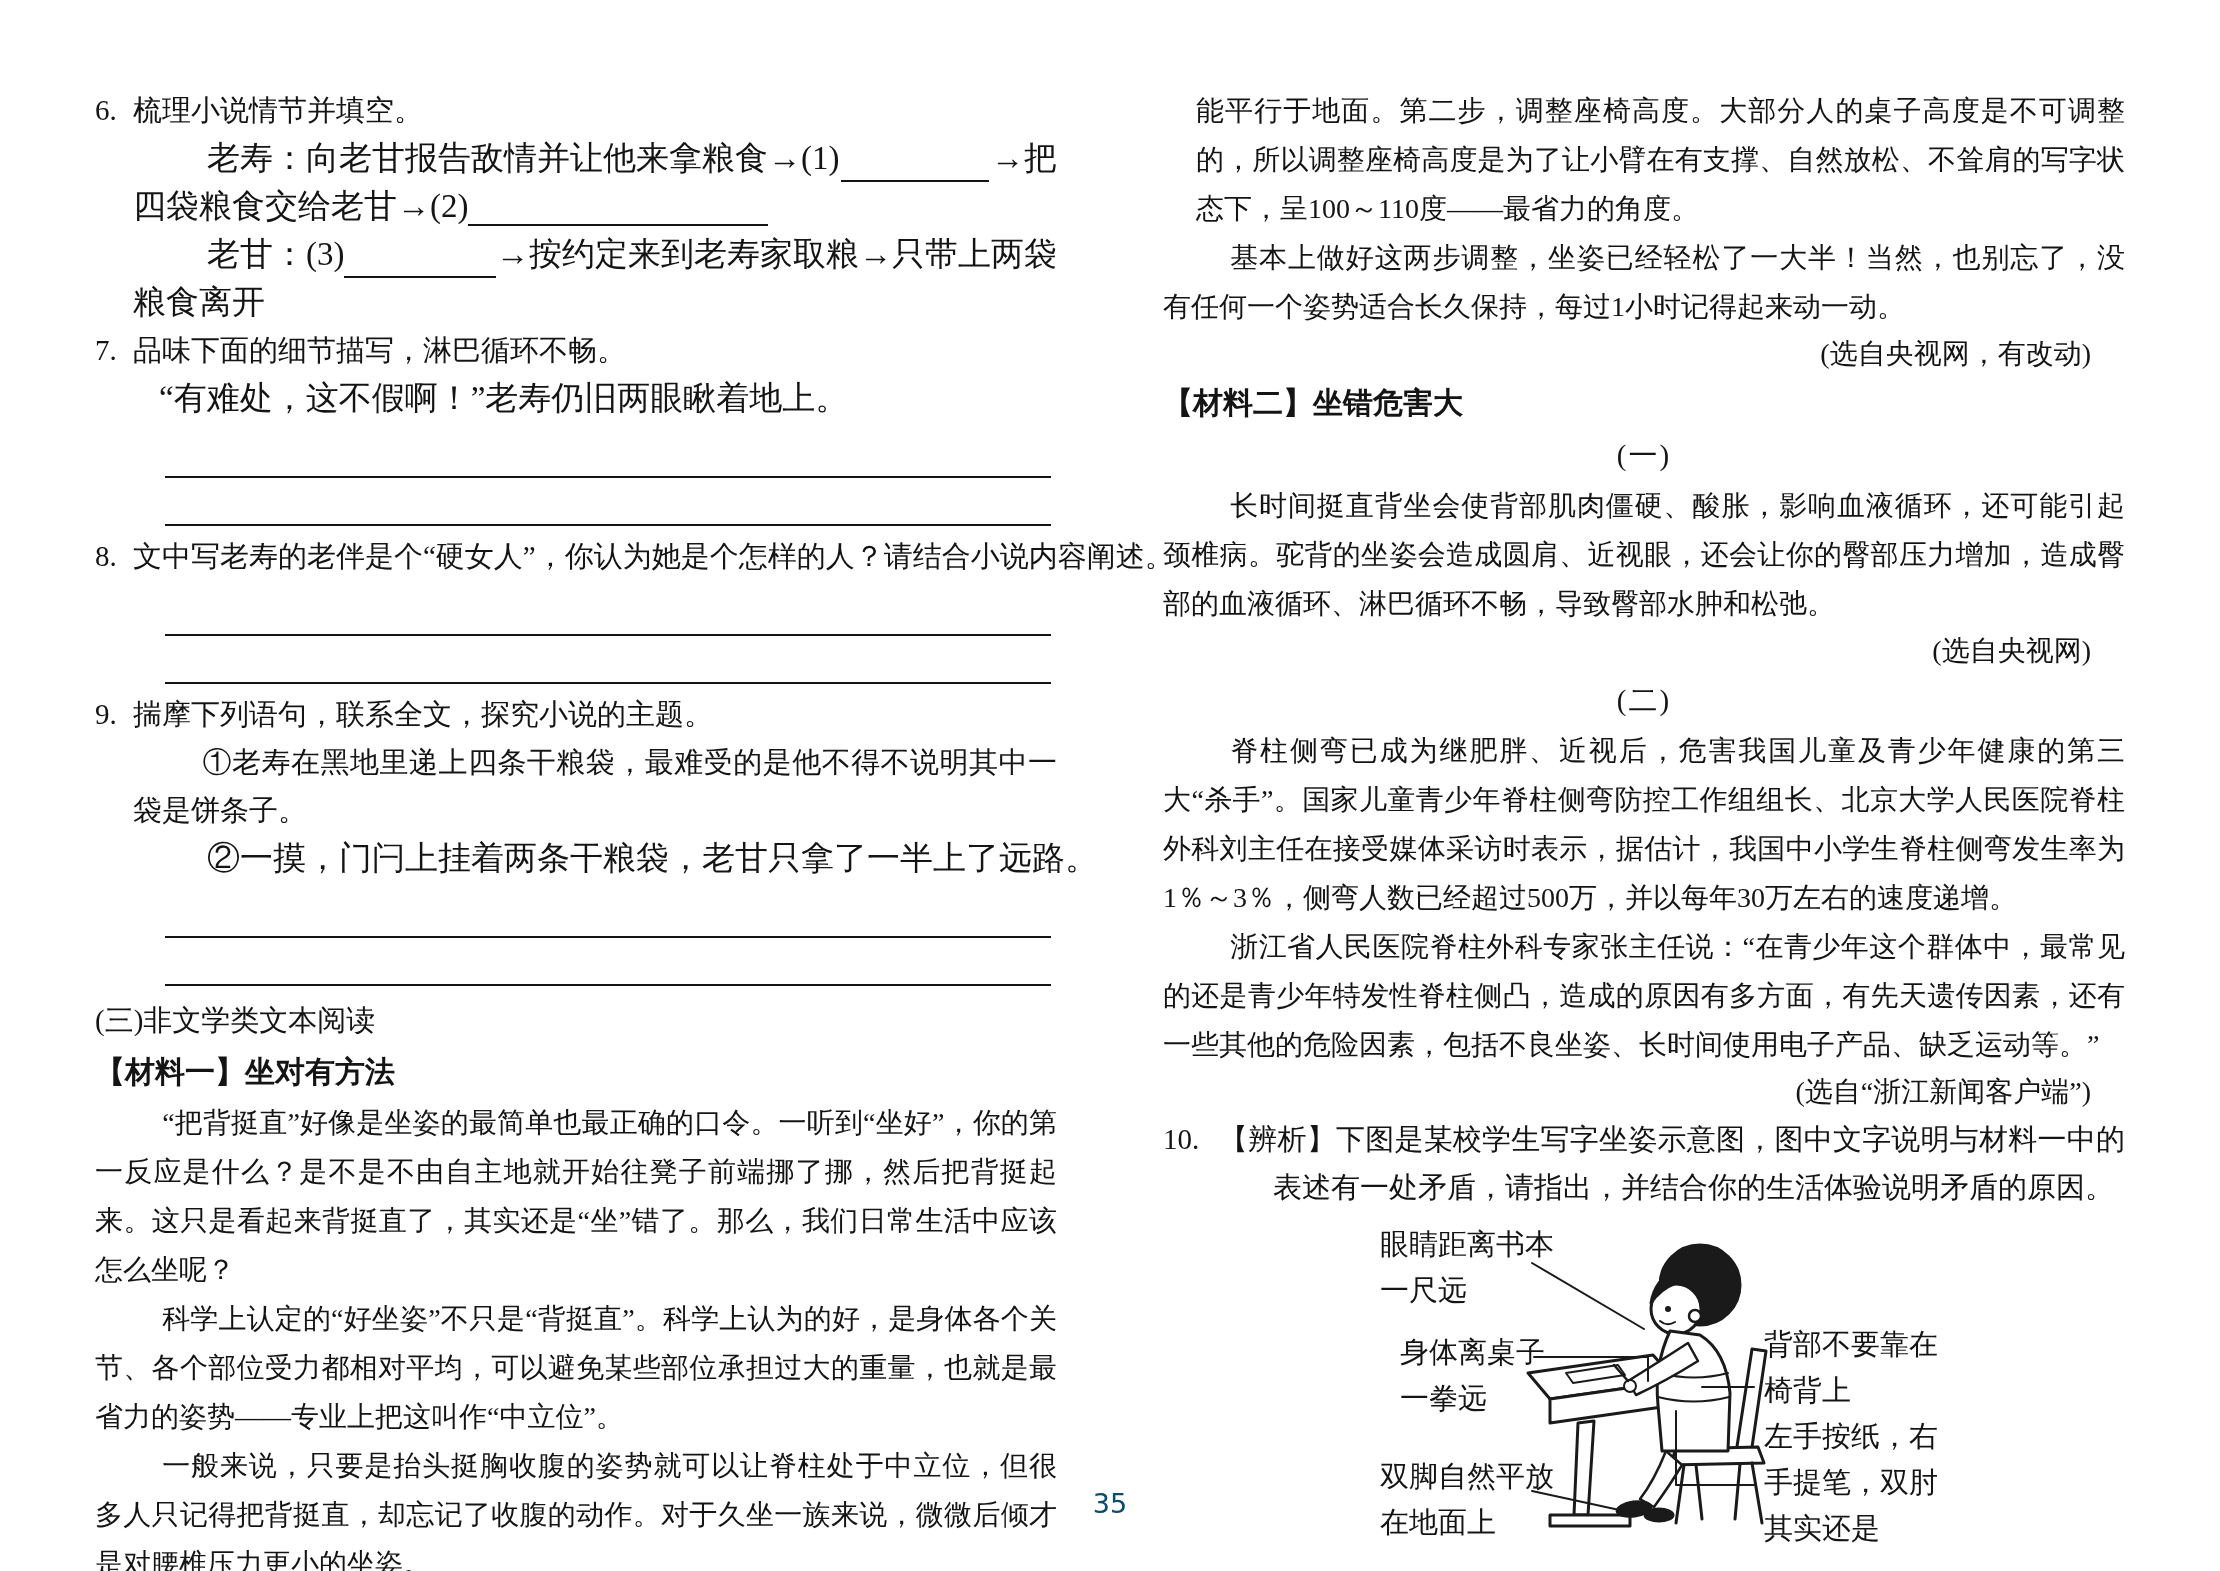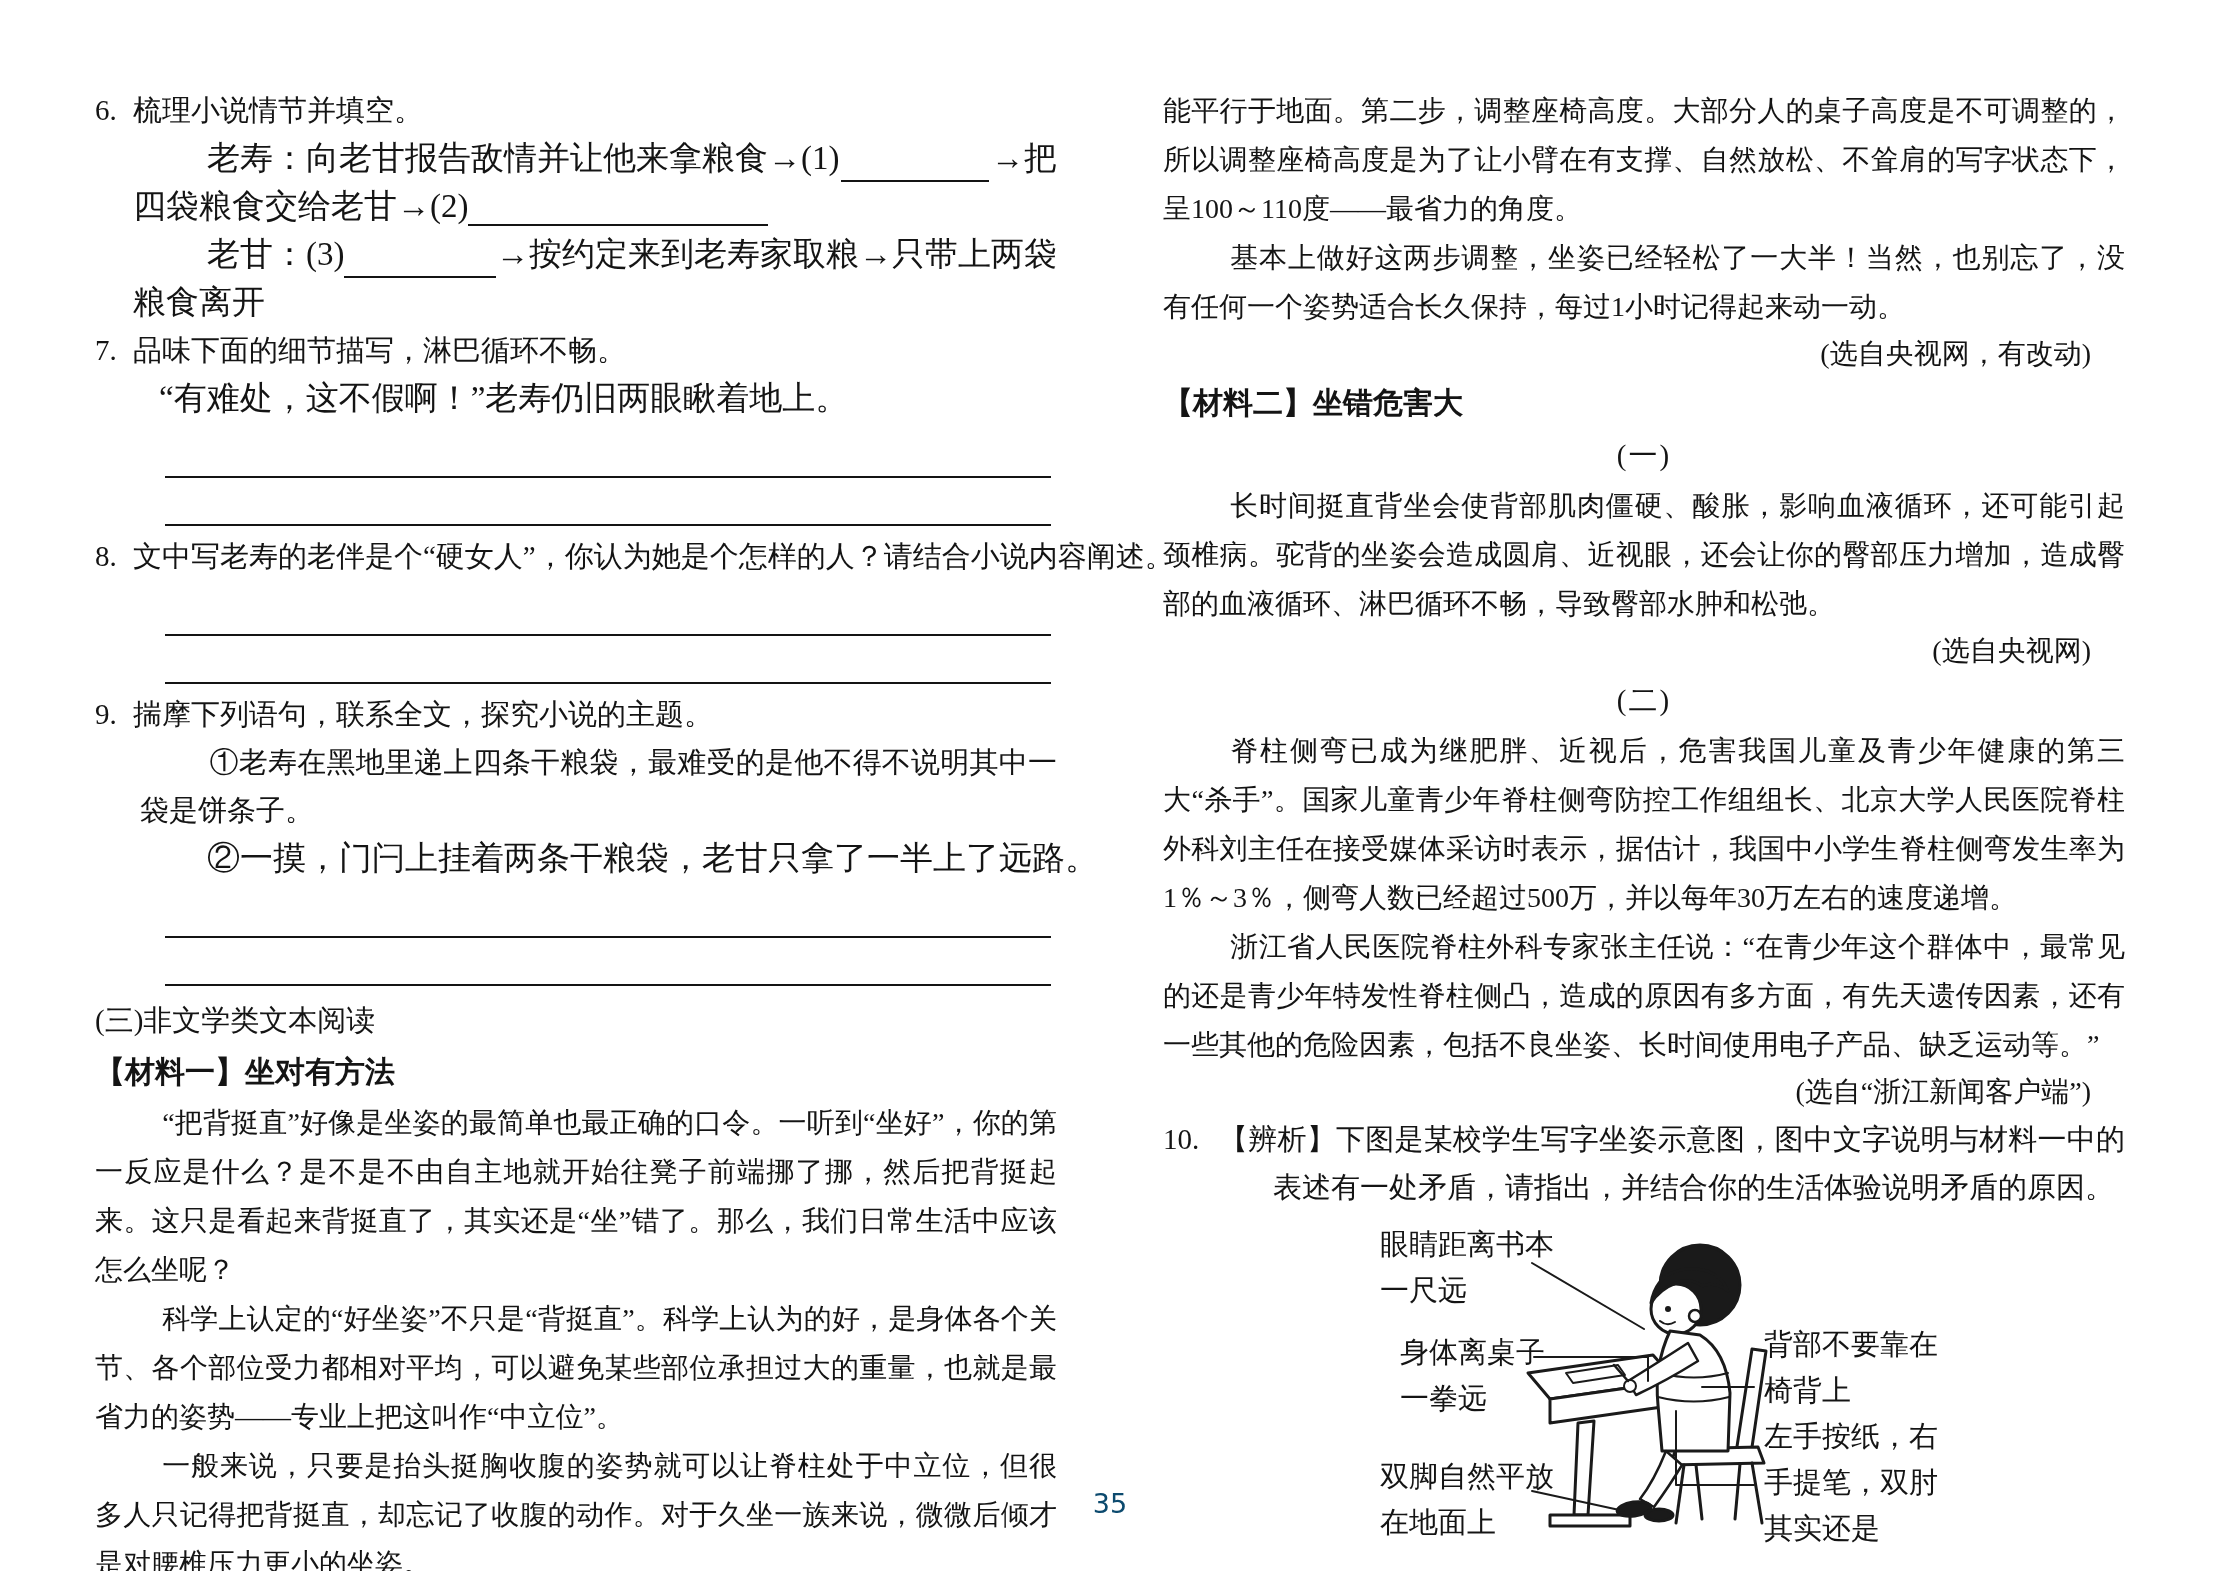--- a/index.html
+++ b/index.html
@@ -22,21 +22,21 @@
   .blank{border-bottom:2px solid #141414;height:38px;}
   .grow{flex:1 1 auto;margin:0 2px;}
   .w300{width:300px;}
   .w340{width:340px;}
   .ans{height:46px;border-bottom:2px solid #141414;margin:0 6px 0 70px;}
   .ans.first{margin-top:8px;}
 
   .sec{font-size:29px;line-height:52px;}
   .mhead{font-family:"Liberation Sans","DejaVu Sans",sans-serif;font-weight:700;font-size:30px;line-height:52px;}
   .kai{font-size:28px;line-height:49px;text-align:justify;text-indent:2.4em;}
-  .kai.noind{text-indent:0;}
+  .kai.noind{text-indent:0;margin-left:33px;}
   .src{font-size:28px;line-height:46px;text-align:right;padding-right:34px;}
   .subhead{font-size:29px;line-height:52px;text-align:center;letter-spacing:2px;}
 
   .diagram{position:relative;width:640px;height:330px;margin:12px 0 0 165px;}
   .diagram svg{position:absolute;left:0;top:0;}
   .dlabel{position:absolute;font-size:29px;line-height:34px;white-space:nowrap;}
   .ansB{border-bottom:2px solid #141414;margin:0 26px 0 52px;}
   .ansB1{height:42px;}
 
   .pagenum{position:absolute;left:0;right:0;bottom:52px;text-align:center;
@@ -83,21 +83,21 @@
     </div>
     <div class="ans first"></div>
     <div class="ans"></div>
 
     <div class="qrow" style="margin-top:6px;">
       <span class="qnum">9.</span>
       <span class="qtext nowrap">揣摩下列语句，联系全文，探究小说的主题。</span>
     </div>
     <div class="qrow">
       <span class="qnum"></span>
-      <span class="qtext" style="text-indent:2.4em;margin-left:7px;">①老寿在黑地里递上四条干粮袋，最难受的是他不得不说明其中一袋是饼条子。</span>
+      <span class="qtext" style="text-indent:2.4em;">①老寿在黑地里递上四条干粮袋，最难受的是他不得不说明其中一袋是饼条子。</span>
     </div>
     <div class="row ind2">②一摸，门闩上挂着两条干粮袋，老甘只拿了一半上了远路。</div>
     <div class="ans first"></div>
     <div class="ans"></div>
 
     <div class="sec" style="margin-top:8px;">(三)非文学类文本阅读</div>
     <div class="mhead">【材料一】坐对有方法</div>
     <div class="kai">“把背挺直”好像是坐姿的最简单也最正确的口令。一听到“坐好”，你的第一反应是什么？是不是不由自主地就开始往凳子前端挪了挪，然后把背挺起来。这只是看起来背挺直了，其实还是“坐”错了。那么，我们日常生活中应该怎么坐呢？</div>
     <div class="kai">科学上认定的“好坐姿”不只是“背挺直”。科学上认为的好，是身体各个关节、各个部位受力都相对平均，可以避免某些部位承担过大的重量，也就是最省力的姿势——专业上把这叫作“中立位”。</div>
     <div class="kai">一般来说，只要是抬头挺胸收腹的姿势就可以让脊柱处于中立位，但很多人只记得把背挺直，却忘记了收腹的动作。对于久坐一族来说，微微后倾才是对腰椎压力更小的坐姿。</div>

